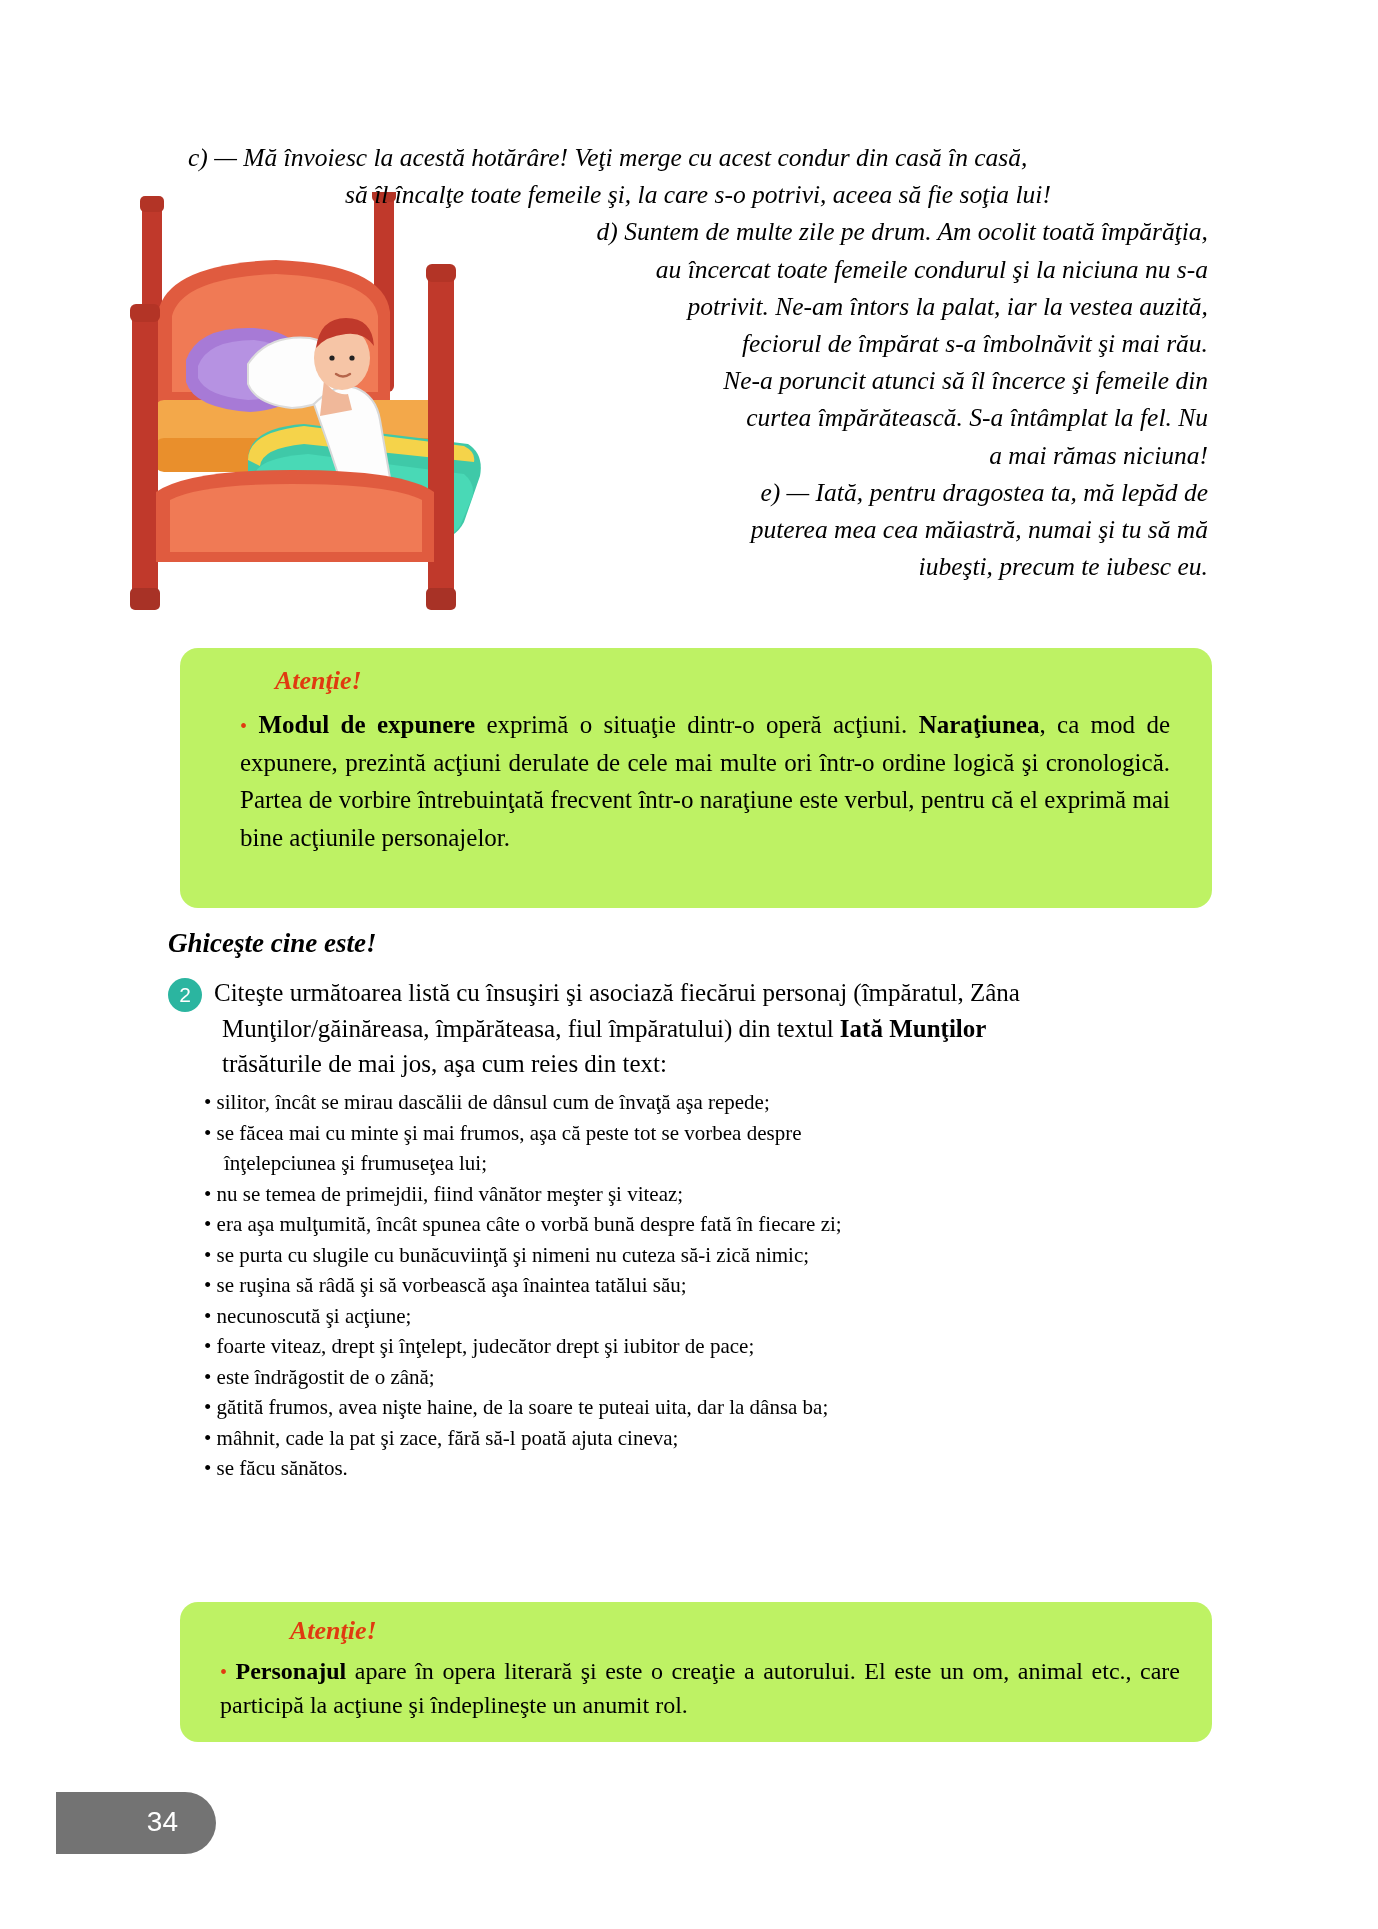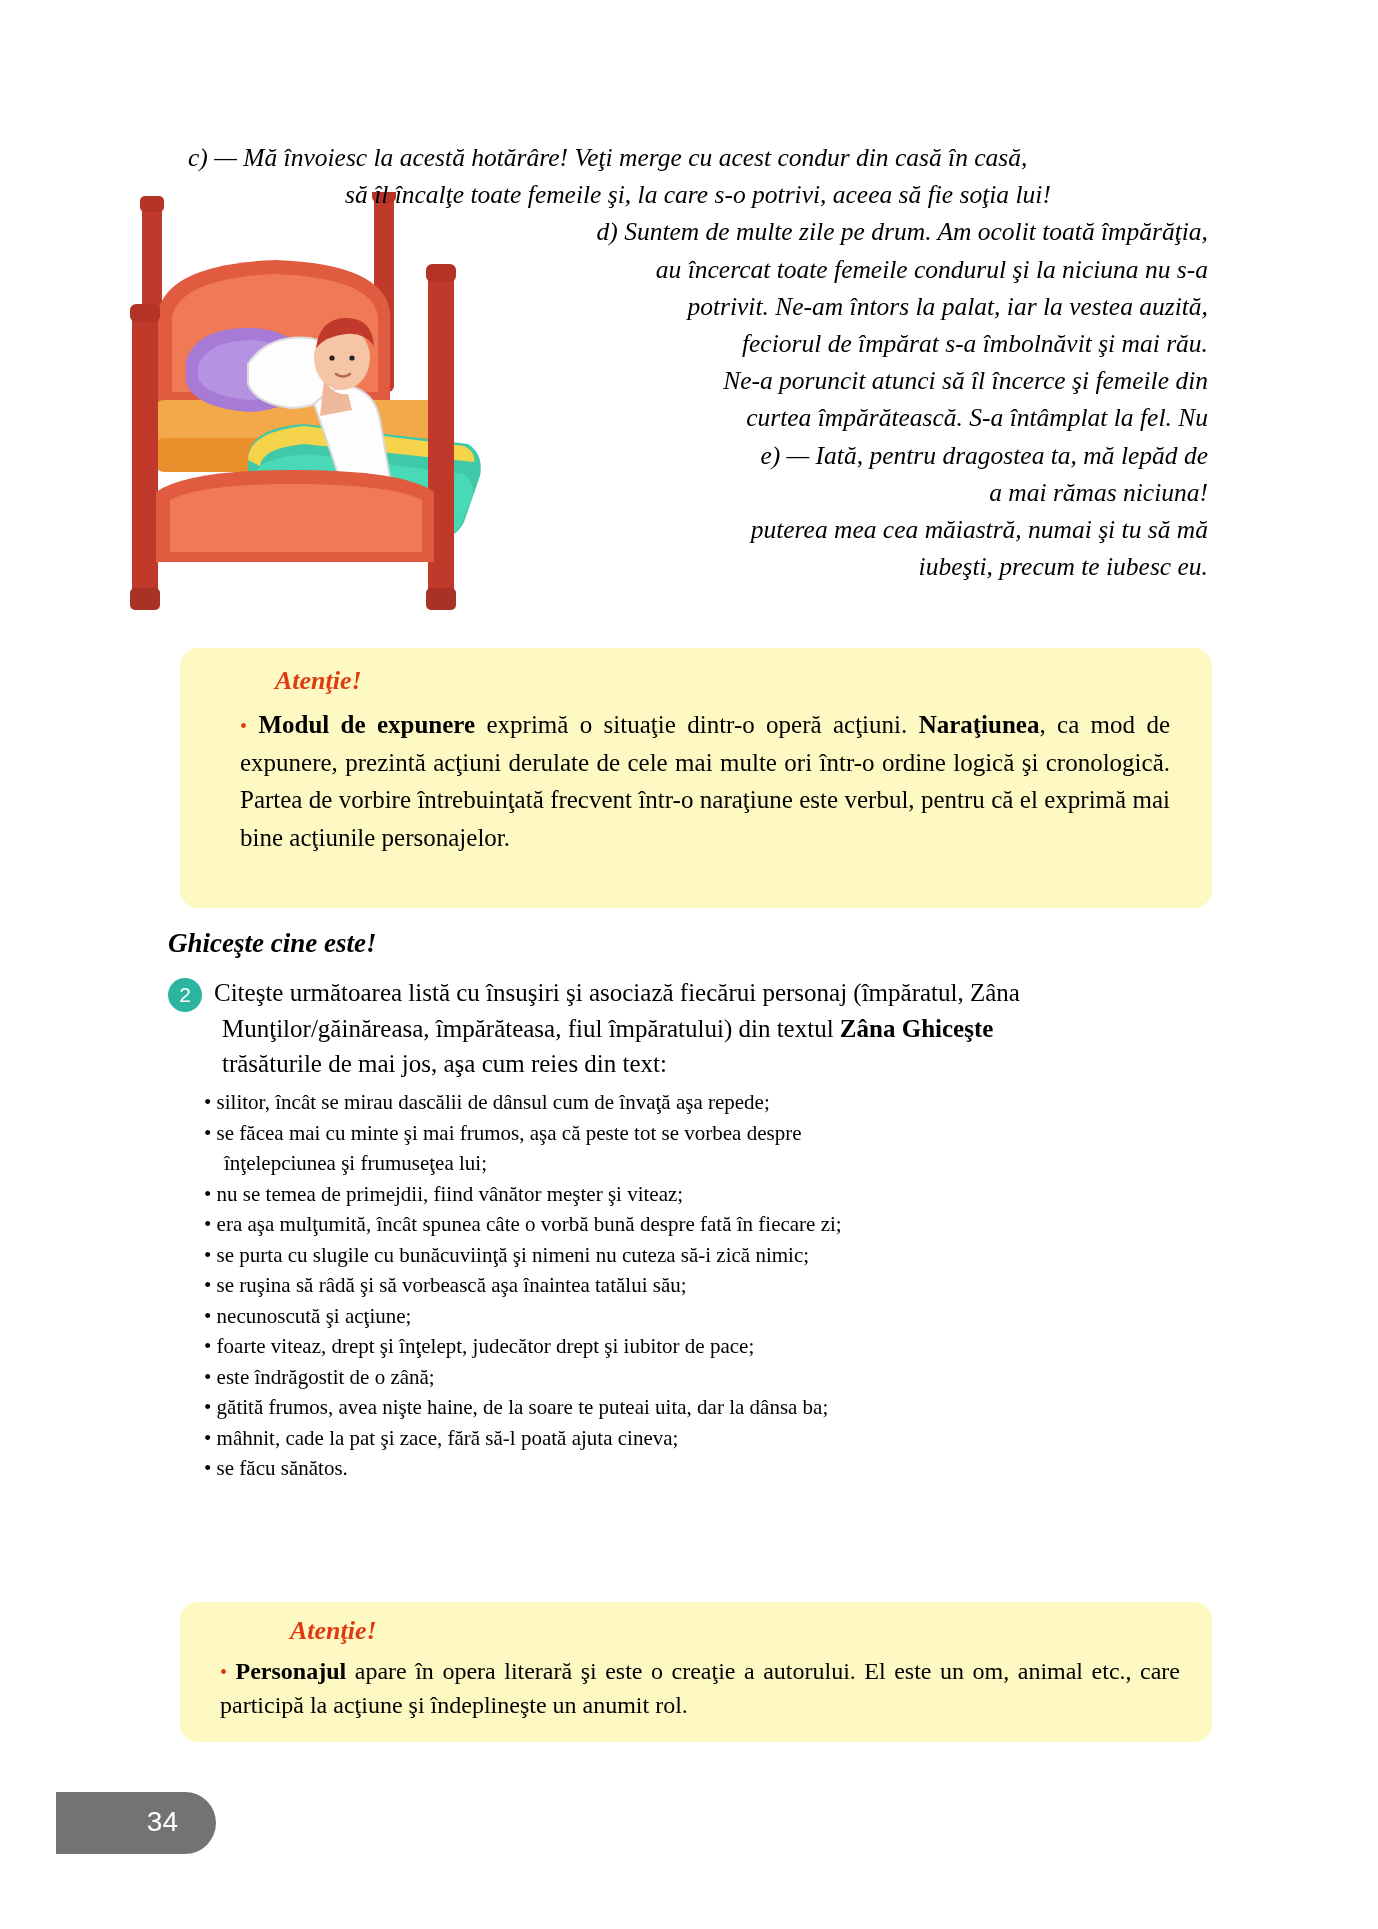--- a/index.html
+++ b/index.html
@@ -54,21 +54,21 @@
     position: absolute;
     left: 120px;
     top: 192px;
     width: 380px;
     height: 430px;
   }
 
   
   .atentie-box {
     position: absolute;
-    background: #fef9c3;
+    background: #bef264;
     border-radius: 18px;
   }
   #atentie1 {
     left: 172px;
     top: 648px;
     width: 1032px;
     height: 260px;
   }
   .atentie-title {
     color: #e03a10;
@@ -247,40 +247,40 @@
   <div class="story">
     <p class="line1">c) — Mă învoiesc la acestă hotărâre! Veţi merge cu acest condur din casă în casă,</p>
     <p class="s-c">să îl încalţe toate femeile şi, la care s-o potrivi, aceea să fie soţia lui!</p>
     <div class="wrapimg"></div>
     <p class="s-r">d) Suntem de multe zile pe drum. Am ocolit toată împărăţia,</p>
     <p class="s-r">au încercat toate femeile condurul şi la niciuna nu s-a</p>
     <p class="s-r">potrivit. Ne-am întors la palat, iar la vestea auzită,</p>
     <p class="s-r">feciorul de împărat s-a îmbolnăvit şi mai rău.</p>
     <p class="s-r">Ne-a poruncit atunci să îl încerce şi femeile din</p>
     <p class="s-r">curtea împărătească. S-a întâmplat la fel. Nu</p>
+    <p class="s-r">a mai rămas niciuna!</p>
     <p class="s-r">e) — Iată, pentru dragostea ta, mă lepăd de</p>
-    <p class="s-r">a mai rămas niciuna!</p>
     <p class="s-r">puterea mea cea măiastră, numai şi tu să mă</p>
     <p class="s-r">iubeşti, precum te iubesc eu.</p>
   </div>
 
   <div class="atentie-box" id="atentie1">
     <div class="atentie-title">Atenţie!</div>
     <div class="a-body">
       <span class="bullet-dot">•</span>
       <span class="b">Modul de expunere</span><span> exprimă o situaţie dintr-o operă acţiuni. </span><span class="b">Naraţiunea</span><span>, ca mod de expunere, prezintă acţiuni derulate de cele mai multe ori într-o ordine logică şi cronologică. Partea de vorbire întrebuinţată frecvent într-o naraţiune este verbul, pentru că el exprimă mai bine acţiunile personajelor.</span>
     </div>
   </div>
 
   <div class="ghiceste">Ghiceşte cine este!</div>
 
   <div class="ex-num">2</div>
   <div class="ex-text">
     <div>Citeşte următoarea listă cu însuşiri şi asociază fiecărui personaj (împăratul, Zâna</div>
-    <div class="l2"><span>Munţilor/găinăreasa, împărăteasa, fiul împăratului) din textul </span><span class="b">Zâna Ghiceşte</span></div>
+    <div class="l2"><span>Munţilor/găinăreasa, împărăteasa, fiul împăratului) din textul </span><span class="b">Iată Munţilor</span></div>
     <div class="l2">trăsăturile de mai jos, aşa cum reies din text:</div>
   </div>
 
   <div class="list">
     <div>• <span>silitor, încât se mirau dascălii de dânsul cum de învaţă aşa repede;</span></div>
     <div>• <span>se făcea mai cu minte şi mai frumos, aşa că peste tot se vorbea despre</span></div>
     <div class="cont">înţelepciunea şi frumuseţea lui;</div>
     <div>• <span>nu se temea de primejdii, fiind vânător meşter şi viteaz;</span></div>
     <div>• <span>era aşa mulţumită, încât spunea câte o vorbă bună despre fată în fiecare zi;</span></div>
     <div>• <span>se purta cu slugile cu bunăcuviinţă şi nimeni nu cuteza să-i zică nimic;</span></div>

